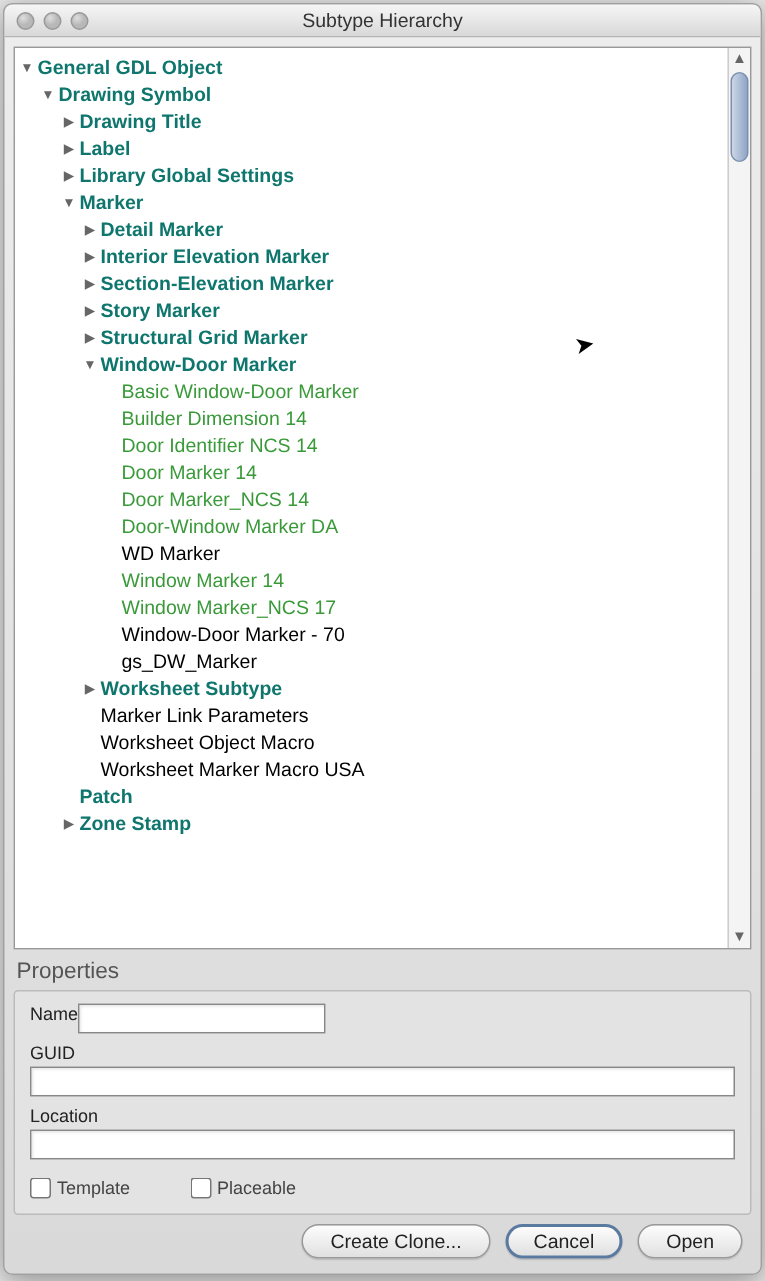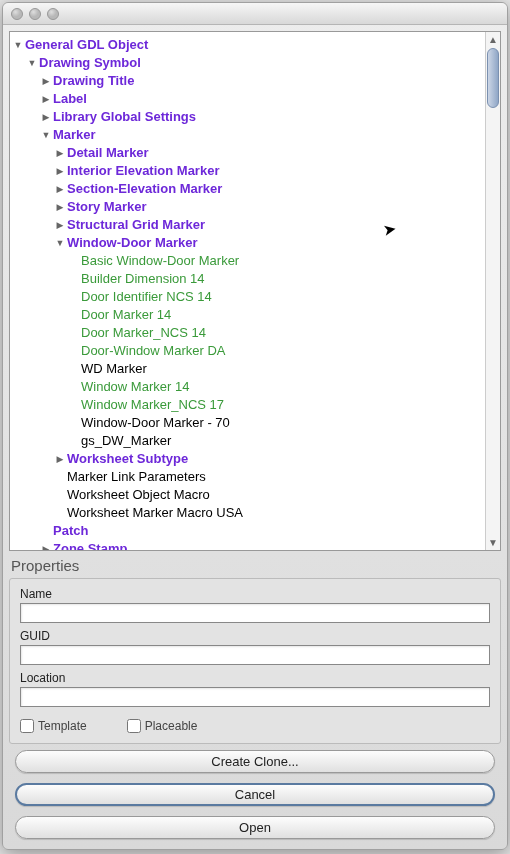--- a/index.html
+++ b/index.html
@@ -95,61 +95,60 @@
     .disclosure {
       width: 12px;
       font-size: 9px;
       color: #666;
       text-align: center;
       display: inline-block;
       margin-right: 1px;
     }
     .disclosure.spacer { visibility: hidden; }
     .node-label { font-size: 13px; }
-    .bold { font-weight: bold; color: #6d28d9; }
+    .bold { font-weight: bold; color: #0f766e; }
     .green { color: #3a9a3a; }
     .section-label {
       font-size: 15px;
       color: #555;
       margin: 0 8px 4px 8px;
     }
     .props-inner {
       background: #e3e3e3;
       border: 1px solid #bbb;
       border-radius: 3px;
       margin: 0 6px;
       padding: 8px 10px 10px 10px;
     }
     .row {
       display: flex;
       gap: 10px;
       margin-bottom: 2px;
     }
-    .col { display: flex; flex-direction: column; }
+    .col { display: flex; flex-direction: row; }
     .col.name { flex: 1; }
     .col.version { width: 80px; }
     .field-label { font-size: 12px; color: #222; margin-bottom: 2px; }
     input[type=text] {
       border: 1px solid #888;
       background: #fff;
       height: 20px;
       font-size: 12px;
       padding: 0 4px;
       box-shadow: inset 1px 1px 2px rgba(0,0,0,0.1);
     }
     .full { width: 100%; margin-bottom: 6px; }
     .checks { display: flex; gap: 40px; margin-top: 6px; }
     .checks label { font-size: 12px; color: #444; display: flex; align-items: center; gap: 4px; }
     input[type=checkbox] { width: 14px; height: 14px; }
     .footer {
       display: flex;
       justify-content: flex-end;
       gap: 10px;
       padding: 6px 12px 10px 12px;
-      flex-direction: column;
     }
     .btn {
       background: linear-gradient(#fdfdfd, #e0e0e0);
       border: 1px solid #999;
       border-radius: 12px;
       padding: 3px 18px;
       font-size: 13px;
       font-family: inherit;
       color: #222;
       box-shadow: 0 1px 1px rgba(0,0,0,0.15);
@@ -168,20 +167,21 @@
     }
   </style>
 </head>
 <body>
 
 <div class="window">
   <div class="titlebar">
     <div class="traffic-btn"></div>
     <div class="traffic-btn"></div>
     <div class="traffic-btn"></div>
+    <div class="title">Subtype Hierarchy</div>
   </div>
 
   <div class="tree-wrap">
     <div class="tree" id="tree">
         <div class="node" style="padding-left: 0px;">
           <span class="disclosure">▼</span>
           <span class="node-label bold">General GDL Object</span>
         </div>
         <div class="node" style="padding-left: 14px;">
           <span class="disclosure">▼</span>

